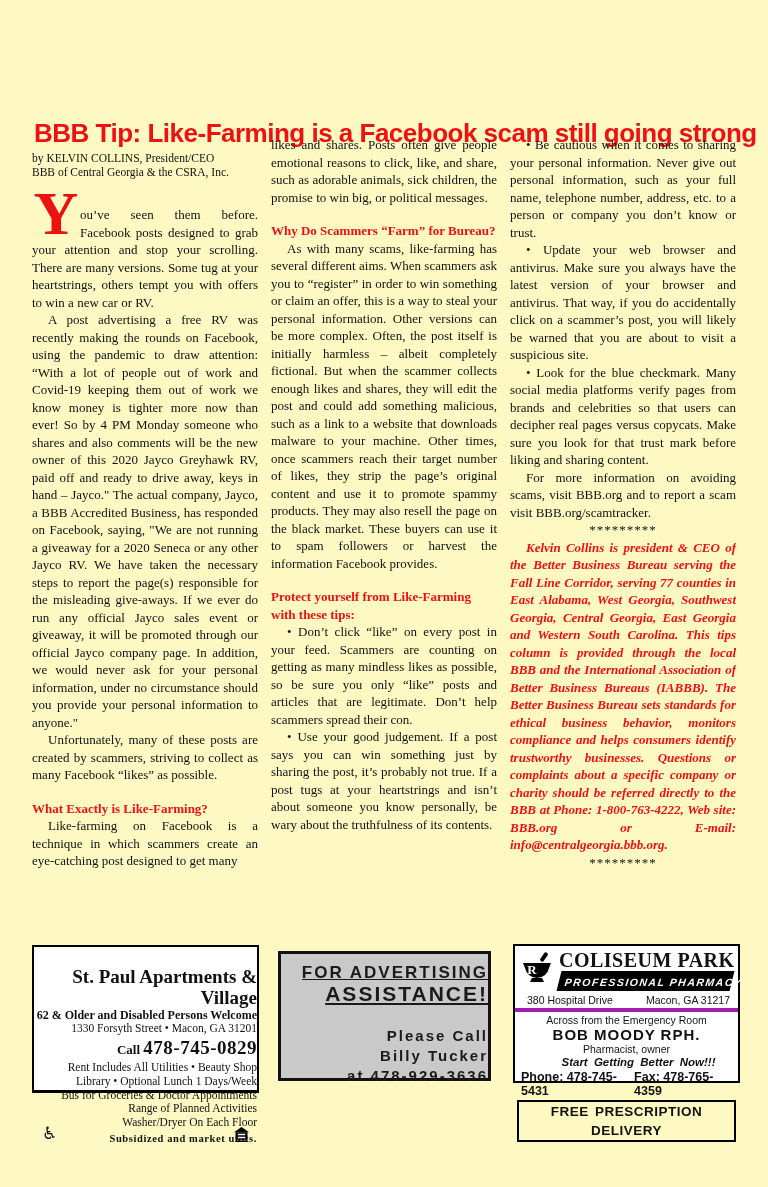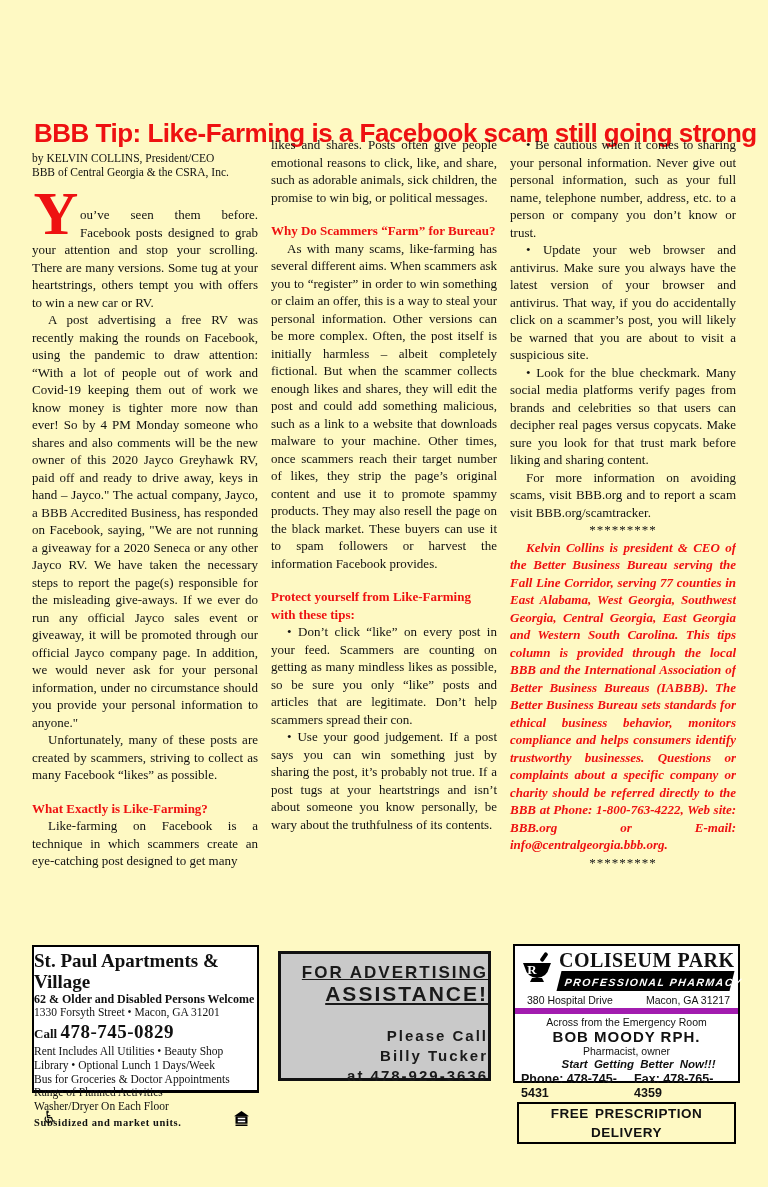--- a/index.html
+++ b/index.html
@@ -23,21 +23,21 @@
            height:44px;width:48px;text-align:center;}
   .dc-spacer{display:block;height:17px;}
   .stars{text-align:center;text-indent:0 !important;letter-spacing:1px;}
   .bio{font-weight:bold;font-style:italic;}
 
   
   .ad{position:absolute;box-sizing:border-box;background:#fff;}
 
   
   .ad-stpaul{left:32px;top:945px;width:227px;height:148px;border:2px solid #000;
-             border-bottom-width:3px;text-align:left;padding-top:3px;}
+             border-bottom-width:3px;text-align:right;padding-top:19px;}
   .sp-title{font-weight:bold;font-size:19px;line-height:21px;margin:0;}
   .sp-sub1{font-weight:bold;font-size:12px;line-height:14px;margin:0;}
   .sp-sub2{font-size:11.5px;line-height:13px;margin:0 0 2px 0;}
   .sp-call{font-weight:bold;font-size:13px;margin:0 0 2px 0;}
   .sp-call .sp-phone{font-size:19px;letter-spacing:0.5px;}
   .sp-line{font-size:11.5px;line-height:13.8px;margin:0;}
   .sp-bottom{position:relative;margin-top:1px;font-weight:bold;font-size:10.5px;
              letter-spacing:0.6px;line-height:16px;}
   .sp-wheel{position:absolute;left:8px;top:-6px;font-family:"DejaVu Sans",sans-serif;
             font-size:17px;font-weight:normal;}
@@ -58,21 +58,21 @@
                font-family:"Liberation Sans", sans-serif;}
   .cp-head{position:relative;padding:4px 4px 0 44px;}
   .cp-rx{position:absolute;left:5px;top:5px;}
   .cp-name{font-family:"Liberation Serif", serif;font-weight:bold;font-size:20px;
            line-height:20px;letter-spacing:0.5px;white-space:nowrap;margin:0;}
   .cp-banner{display:block;background:#000;color:#fff;transform:skewX(-14deg);
              margin:1px 2px 0 0;padding:1px 6px;text-align:center;}
   .cp-banner span{display:inline-block;transform:skewX(7deg);font-style:italic;
                   font-weight:bold;font-size:10.5px;letter-spacing:1.5px;white-space:nowrap;}
   .cp-addr{display:flex;justify-content:space-between;padding:3px 8px 2px 12px;
-           font-size:10.5px;border-bottom:6px solid #a21caf;margin:0 0 2px 0;}
+           font-size:10.5px;border-bottom:4px solid #a21caf;margin:0 0 2px 0;}
   .cp-center{text-align:center;margin:0;}
   .cp-l1{font-size:10.5px;line-height:13px;}
   .cp-l2{font-weight:bold;font-size:15px;line-height:16px;letter-spacing:1px;}
   .cp-l3{font-size:10.5px;line-height:12px;}
   .cp-l4{font-weight:bold;font-style:italic;font-size:11.5px;line-height:14px;
          word-spacing:3px;padding-left:24px;}
   .cp-phone-row{display:flex;justify-content:space-between;padding:1px 6px 2px 6px;
                 font-weight:bold;font-size:12.5px;}
   .cp-free{border:2px solid #000;margin:0 2px 2px 2px;text-align:center;
            font-weight:bold;font-size:13.5px;line-height:19px;letter-spacing:0.5px;

